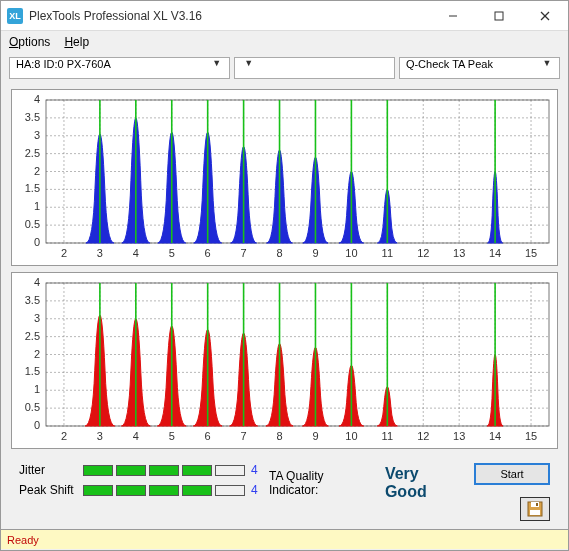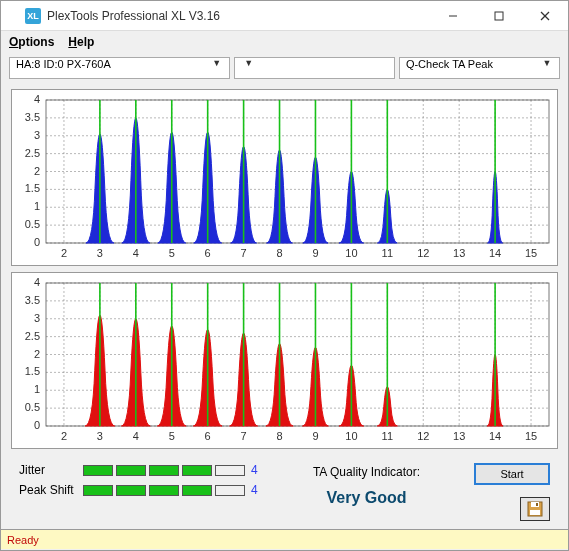--- a/index.html
+++ b/index.html
@@ -1,37 +1,37 @@
 <!DOCTYPE html>
 <html><head>
 <meta charset="utf-8">
 <style>
 * { margin: 0; padding: 0; box-sizing: border-box; font-family: "Segoe UI", Tahoma, sans-serif; }
 body { width: 569px; height: 551px; background: #f0f0f0; border: 1px solid #999; overflow: hidden; }
-.titlebar { height: 30px; background: #fff; display: flex; align-items: center; padding-left: 24px; border-bottom: 1px solid #ddd; }
+.titlebar { height: 30px; background: #fff; display: flex; align-items: center; padding-left: 6px; border-bottom: 1px solid #ddd; }
 .app-icon { width: 16px; height: 16px; background: #34a4d9; border-radius: 2px; color: #fff; font-size: 9px; line-height: 16px; text-align: center; font-weight: bold; margin-right: 6px; }
 .title { font-size: 12px; color: #333; flex: 1; }
 .win-btns { display: flex; }
 .win-btn { width: 46px; height: 30px; display: flex; align-items: center; justify-content: center; color: #333; cursor: pointer; }
-.menubar { height: 22px; display: flex; align-items: center; padding-left: 8px; gap: 14px; background: #f0f0f0; font-size: 12px; font-weight: bold; }
+.menubar { height: 22px; display: flex; align-items: center; padding-left: 8px; gap: 14px; background: #f0f0f0; font-size: 12px; }
 .menu-item { text-decoration: underline; text-decoration-color: transparent; cursor: pointer; }
 .menu-item span.u { text-decoration: underline; }
 .dropdown-row { display: flex; gap: 4px; padding: 4px 8px; }
 .dropdown { flex: 1; height: 22px; background: #fff; border: 1px solid #aaa; display: flex; align-items: flex-start; justify-content: space-between; padding: 0 4px 0 6px; font-size: 11px; cursor: pointer; }
 .dropdown .chev { width: 16px; text-align: center; color: #333; font-size: 9px; }
 .chart-area { padding: 6px 10px 2px 10px; }
 .chart-box { background: #fff; border: 1px solid #999; position: relative; margin-bottom: 6px; }
 svg.plot { display: block; }
 .bottom-panel { padding: 6px 18px 8px 18px; display: flex; align-items: flex-start; gap: 10px; font-size: 12px; }
 .metrics { display: grid; grid-template-columns: 64px auto 14px; row-gap: 6px; align-items: center; }
 .barset { display: flex; gap: 3px; }
 .bar { width: 30px; height: 11px; border: 1px solid #555; }
 .bar.on { background: #18c018; }
 .metric-val { color: #3040f0; font-weight: 500; padding-left: 6px; }
-.qa-block { flex: 1; display: flex; flex-direction: column; align-items: center; gap: 10px; padding-top: 2px; }
+.qa-block { flex: 1; display: flex; flex-direction: row; align-items: center; gap: 10px; padding-top: 2px; }
 .qa-label { font-size: 12px; color: #000; }
 .qa-val { font-size: 16px; color: #0c4a6e; font-weight: bold; }
 .side-btns { display: flex; flex-direction: column; gap: 12px; align-items: flex-end; }
 .btn { width: 76px; height: 22px; border: 1px solid #333; background: #e5e5e5; font-size: 11px; display: flex; align-items: center; justify-content: center; cursor: pointer; }
 .btn.focus { border: 2px solid #2a7ed6; }
 .btn.icon-only { width: 30px; height: 24px; }
 .btn.icon-only svg { width: 16px; height: 16px; }
 .statusbar { height: 20px; border-top: 1px solid #999; background: #fef9c3; display: flex; align-items: center; padding-left: 6px; font-size: 11px; color: #c00808; }
 </style>
 </head>

